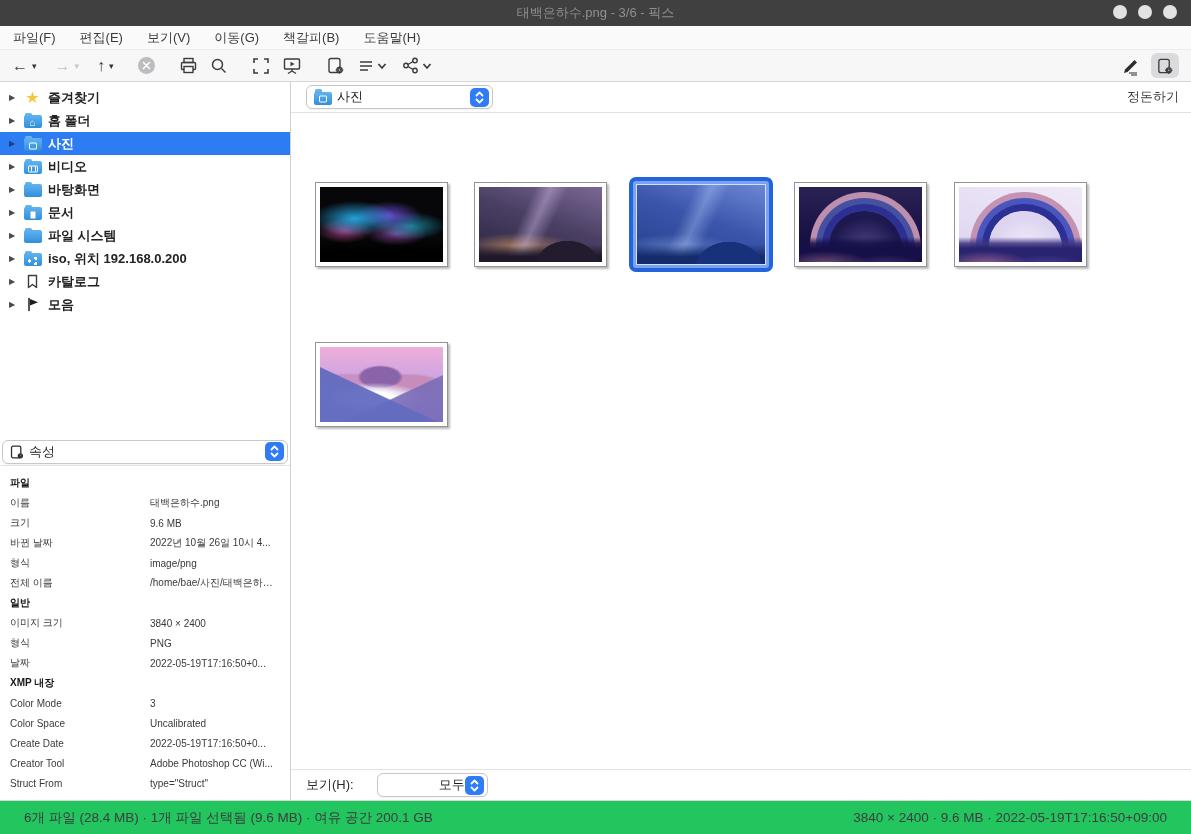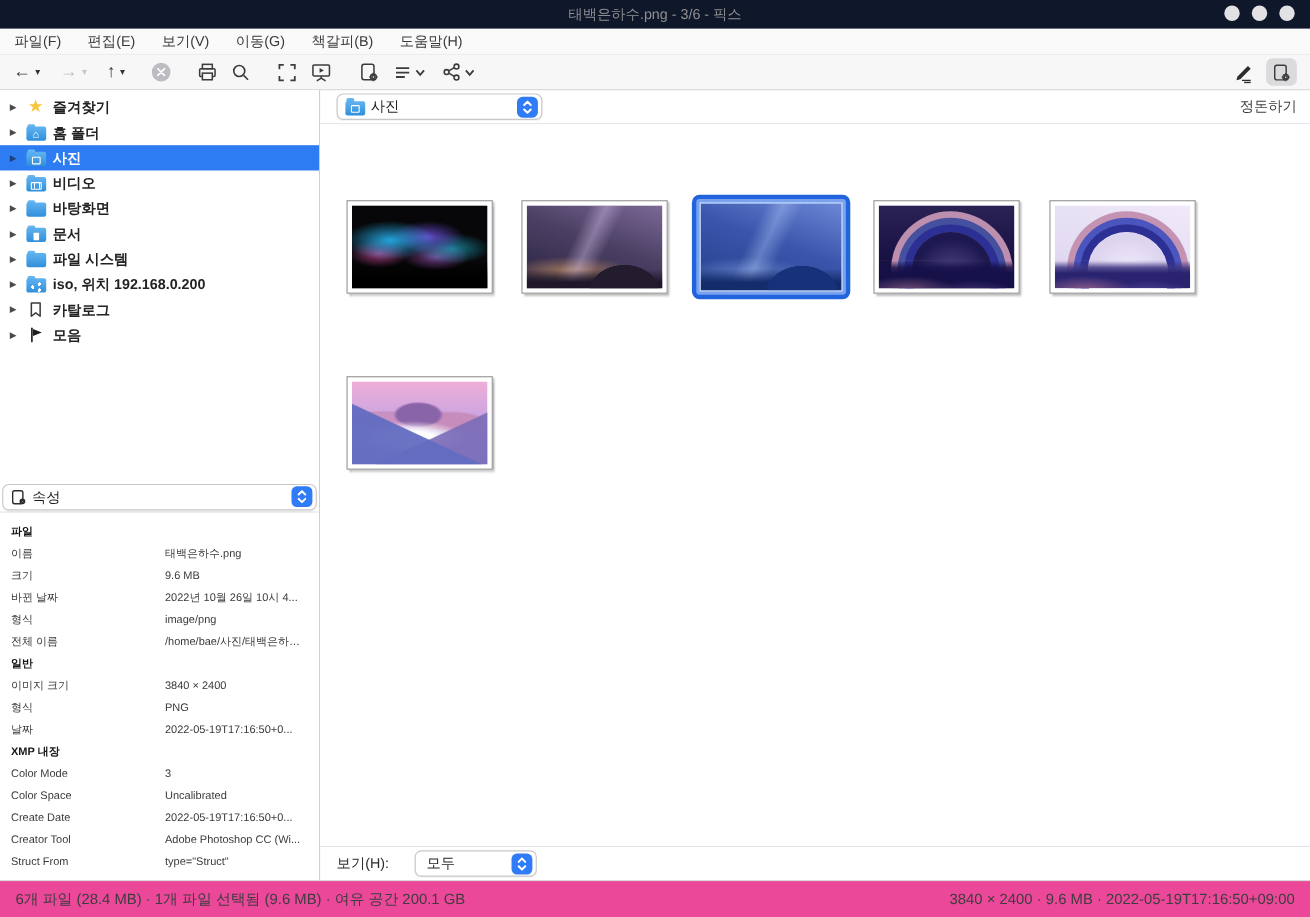--- a/index.html
+++ b/index.html
@@ -5,21 +5,21 @@
   * { margin:0; padding:0; box-sizing:border-box; }
   html,body { width:1191px; height:834px; }
   body {
     font-family:"Liberation Sans","DejaVu Sans",sans-serif;
     background:#fff; color:#3c3c3c; overflow:hidden; position:relative;
     -webkit-font-smoothing:antialiased;
   }
   .window { width:1191px; height:834px; display:flex; flex-direction:column; }
 
   
-  .titlebar { height:26px; background:#0f172a; position:relative;
+  .titlebar { height:26px; background:#404040; position:relative;
     display:flex; align-items:center; justify-content:center; flex:0 0 auto; }
   .titlebar .title { font-size:13px; color:#8f8f92; }
   .win-controls { position:absolute; right:14px; top:5px; display:flex; gap:11px; }
   .win-circle { width:14px; height:14px; border-radius:50%; background:#e2e2e5; }
 
   
   .menubar { height:24px; background:#fafafa; display:flex; align-items:center;
     padding-left:13px; gap:24px; font-size:13px; color:#3a3a3c;
     border-bottom:1px solid #ececec; flex:0 0 auto; }
   .menu-item { cursor:default; }
@@ -155,25 +155,25 @@
     radial-gradient(58% 30% at 45% 68%, #ffffff 26%, rgba(255,255,255,0) 68%),
     radial-gradient(26% 22% at 49% 40%, #8a64a8 60%, transparent 72%),
     radial-gradient(40% 18% at 72% 48%, #c58cbc 55%, transparent 70%),
     radial-gradient(40% 16% at 22% 46%, #c990c2 55%, transparent 70%),
     linear-gradient(180deg, #eeaed8 0%, #cba4e1 45%, #9f94d8 100%); }
 
   
   .viewbar { height:31px; flex:0 0 auto; border-top:1px solid #e2e2e4;
     display:flex; align-items:center; padding-left:15px; gap:23px; font-size:13px; color:#2c2c2e; }
   .view-dropdown { width:111px; }
-  .view-dropdown .dd-label { text-align:left; }
-
-  
-  .statusbar { height:34px; flex:0 0 auto; background:#ec4899; border-top:1px solid #d8d8da;
-    display:flex; align-items:center; justify-content:space-between; padding:0 14px;
+  .view-dropdown .dd-label { text-align:right; }
+
+  
+  .statusbar { height:34px; flex:0 0 auto; background:#22c55e; border-top:1px solid #d8d8da;
+    display:flex; align-items:center; justify-content:space-between; padding:0 24px;
     font-size:13.5px; color:#3d3d3f; }
 </style>
 </head>
 <body>
 
 <div class="window">
 
   <div class="titlebar">
     <div class="title">태백은하수.png - 3/6 - 픽스</div>
     <div class="win-controls">

